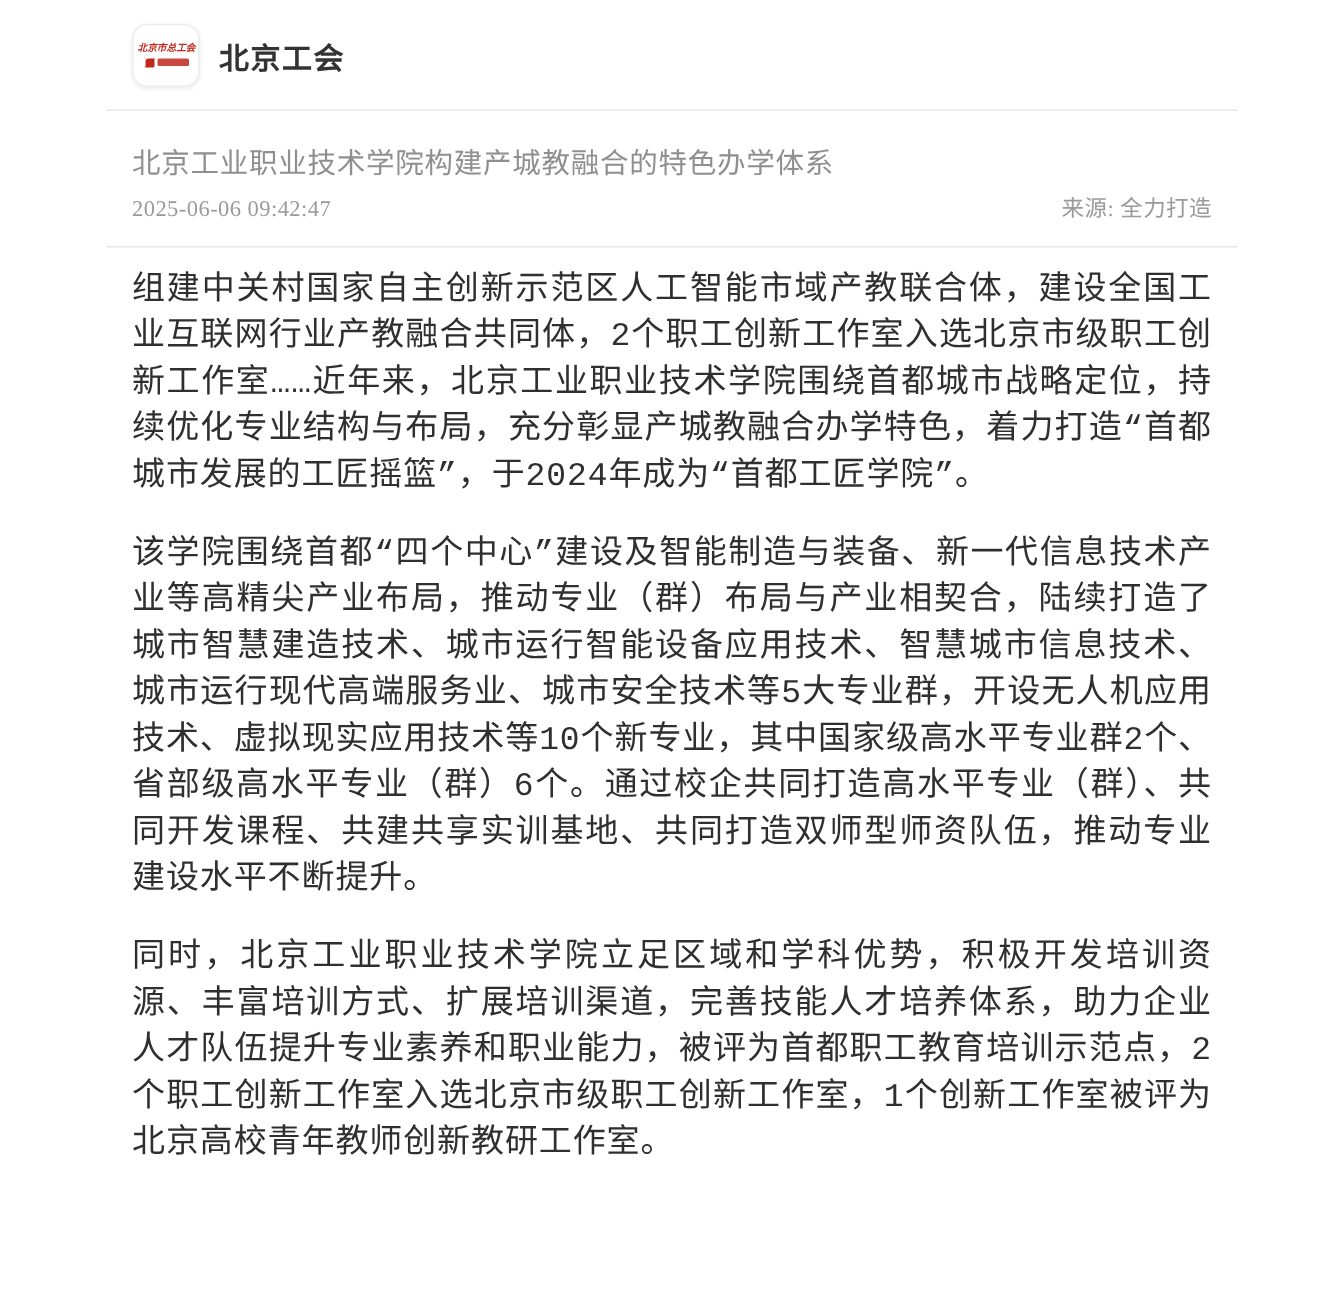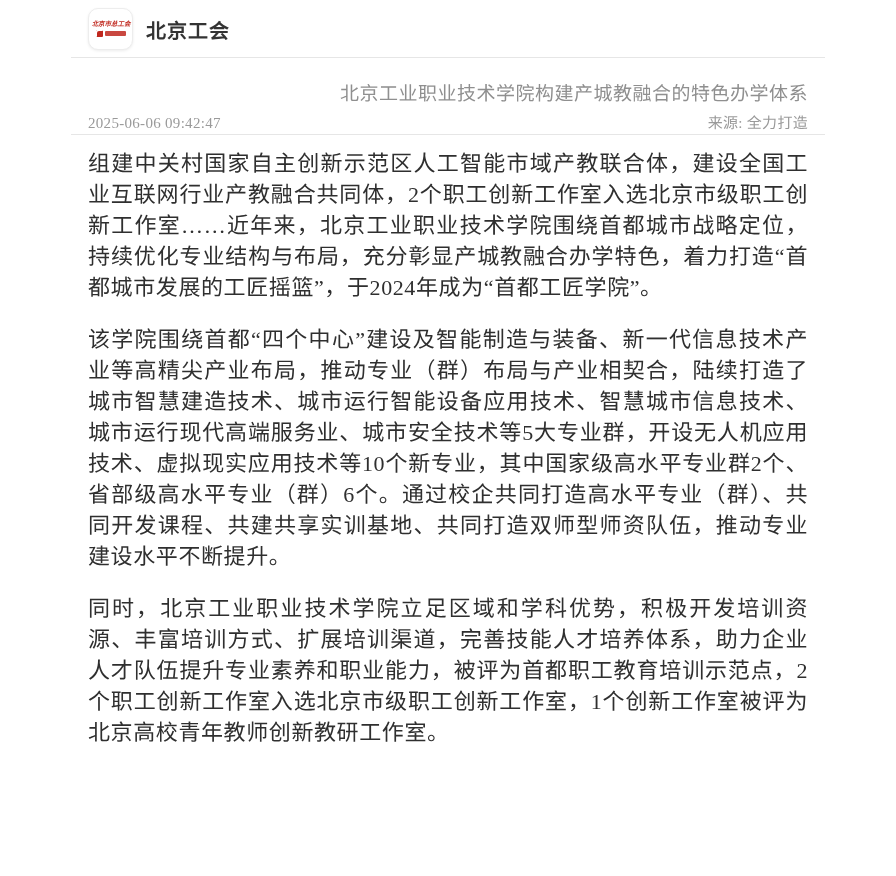--- a/index.html
+++ b/index.html
@@ -21,21 +21,21 @@
     width:754px;
     margin:0 auto;
     background:#ffffff;
   }
   
   .site-header{
     display:flex;
     align-items:center;
     padding:8px 17px 7px;
     border-bottom:1px solid var(--divider);
-    height:58px;
+    height:74px;
   }
   .logo{
     width:45px;
     height:42px;
     border-radius:10px;
     border:1px solid #ededed;
     box-shadow:0 1px 3px rgba(0,0,0,.08);
     background:#fff;
     display:flex;
     flex-direction:column;
@@ -80,52 +80,52 @@
     letter-spacing:1px;
   }
   
   .kicker{
     margin:22px 17px 0;
     font-size:19px;
     font-weight:normal;
     color:var(--kicker);
     letter-spacing:.5px;
     line-height:27px;
-    text-align:right;
   }
   .article-title{
     margin:11px 17px 0;
     font-size:26px;
     font-weight:bold;
     color:var(--title);
     letter-spacing:1px;
     line-height:36px;
   }
   .meta{
     display:flex;
     justify-content:space-between;
     align-items:baseline;
     margin:4px 0 0;
-    padding:0 17px 2px;
+    padding:0 17px 15px;
     border-bottom:1px solid var(--divider);
     font-size:15px;
     color:var(--muted);
     letter-spacing:.3px;
   }
   
   .article-body{
     padding:13px 17px 6px;
   }
   .article-body p{
     font-size:22px;
     line-height:31px;
     letter-spacing:.6px;
     text-align:justify;
     color:var(--body-text);
     margin:0 0 21px;
+    font-family:Liberation Mono, monospace;
   }
   .article-body p:last-child{margin-bottom:10px;}
 </style>
 </head>
 <body>
 
 <div class="page">
 
   <header class="site-header">
     <div class="logo">

